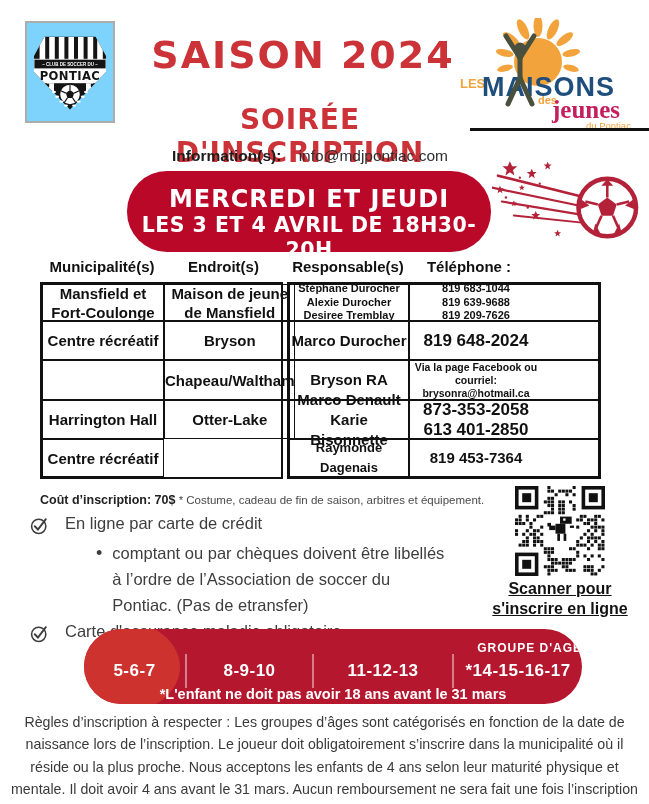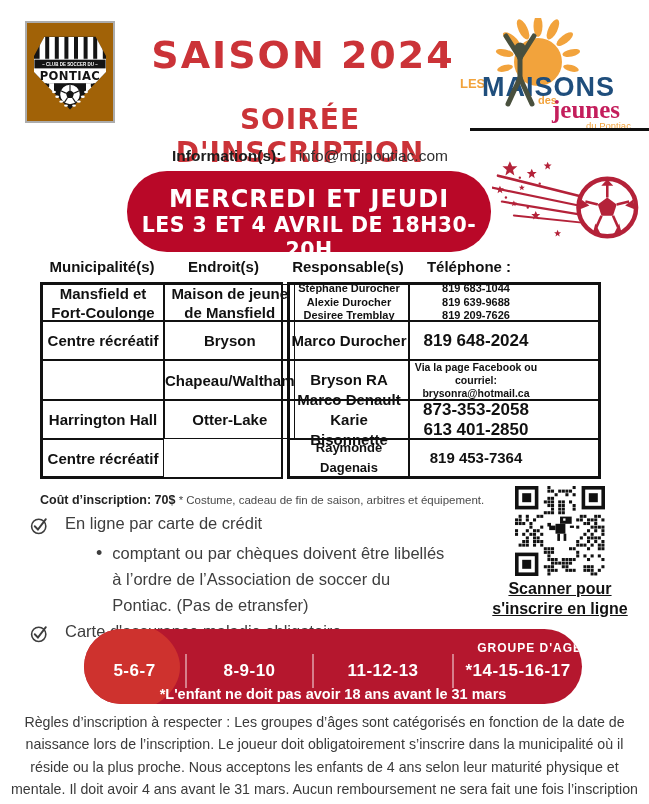--- a/index.html
+++ b/index.html
@@ -1,21 +1,21 @@
 <!DOCTYPE html>
 <html><head>
 <meta charset="utf-8">
 <style>
   * { box-sizing: border-box; margin: 0; padding: 0; }
   body { background:#fff; font-family:"Liberation Sans","DejaVu Sans",sans-serif; }
   .page { position:relative; width:649px; height:804px; background:#fff; overflow:hidden; }
 
   
   .badge-box { position:absolute; left:25px; top:21px; width:90px; height:102px;
-               border:2px solid #acacac; background:#a16207; padding:3px; }
+               border:2px solid #acacac; background:#7dd3fc; padding:3px; }
   .badge-box svg { width:100%; height:100%; }
   .season-title { position:absolute; left:125px; top:33px; width:356px; text-align:center;
                   font-size:38px; font-weight:800; color:#CB3338; letter-spacing:2px;
                   font-family:"DejaVu Sans","Liberation Sans",sans-serif; }
   .mdj-logo { position:absolute; left:458px; top:18px; width:190px; height:114px; }
   .event-title { position:absolute; left:118px; top:103px; width:364px; text-align:center;
                  font-size:28px; font-weight:800; color:#CB3338; letter-spacing:1px;
                  font-family:"DejaVu Sans","Liberation Sans",sans-serif; }
   .header-divider { position:absolute; left:470px; top:128px; width:179px; height:3px; background:#101010; }
   .info-line { position:absolute; left:60px; top:147px; width:500px; text-align:center;

